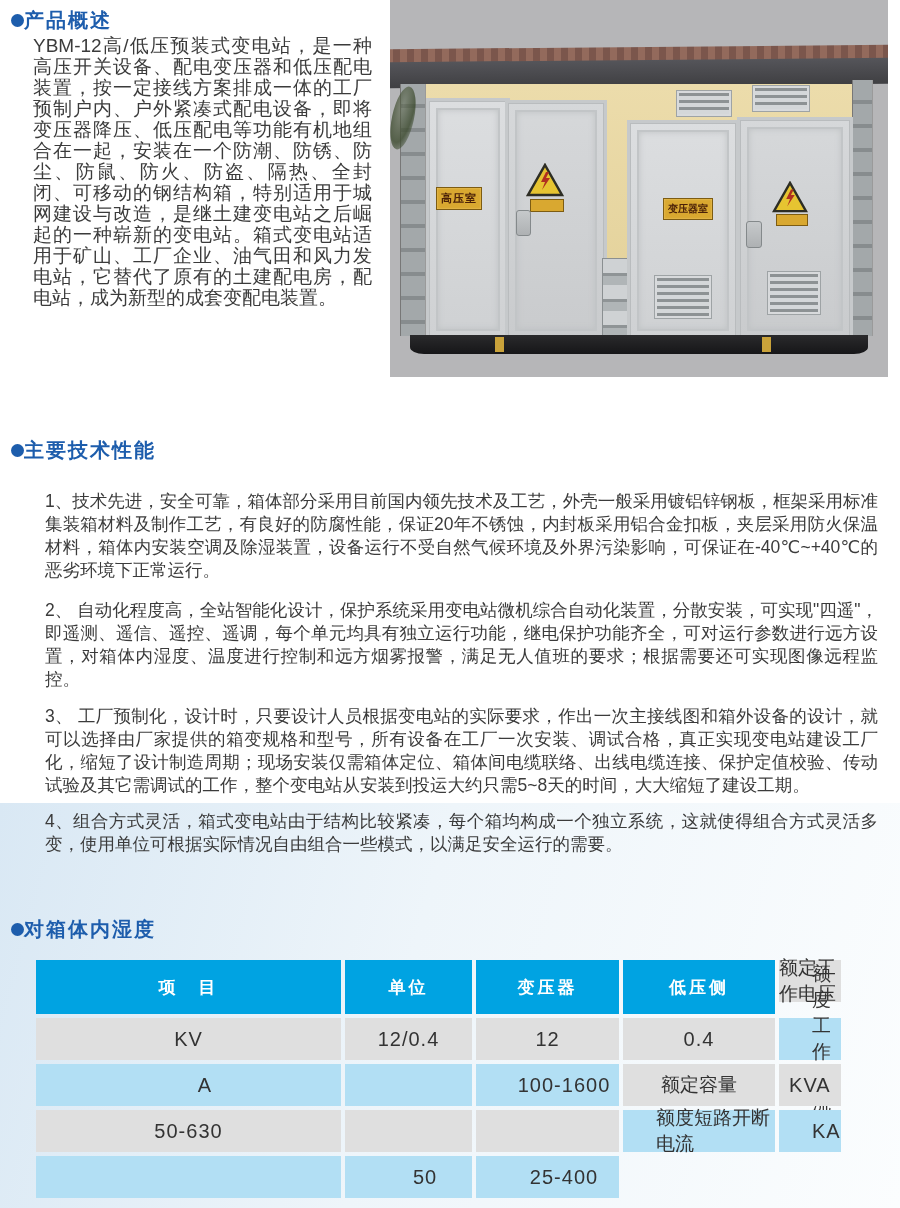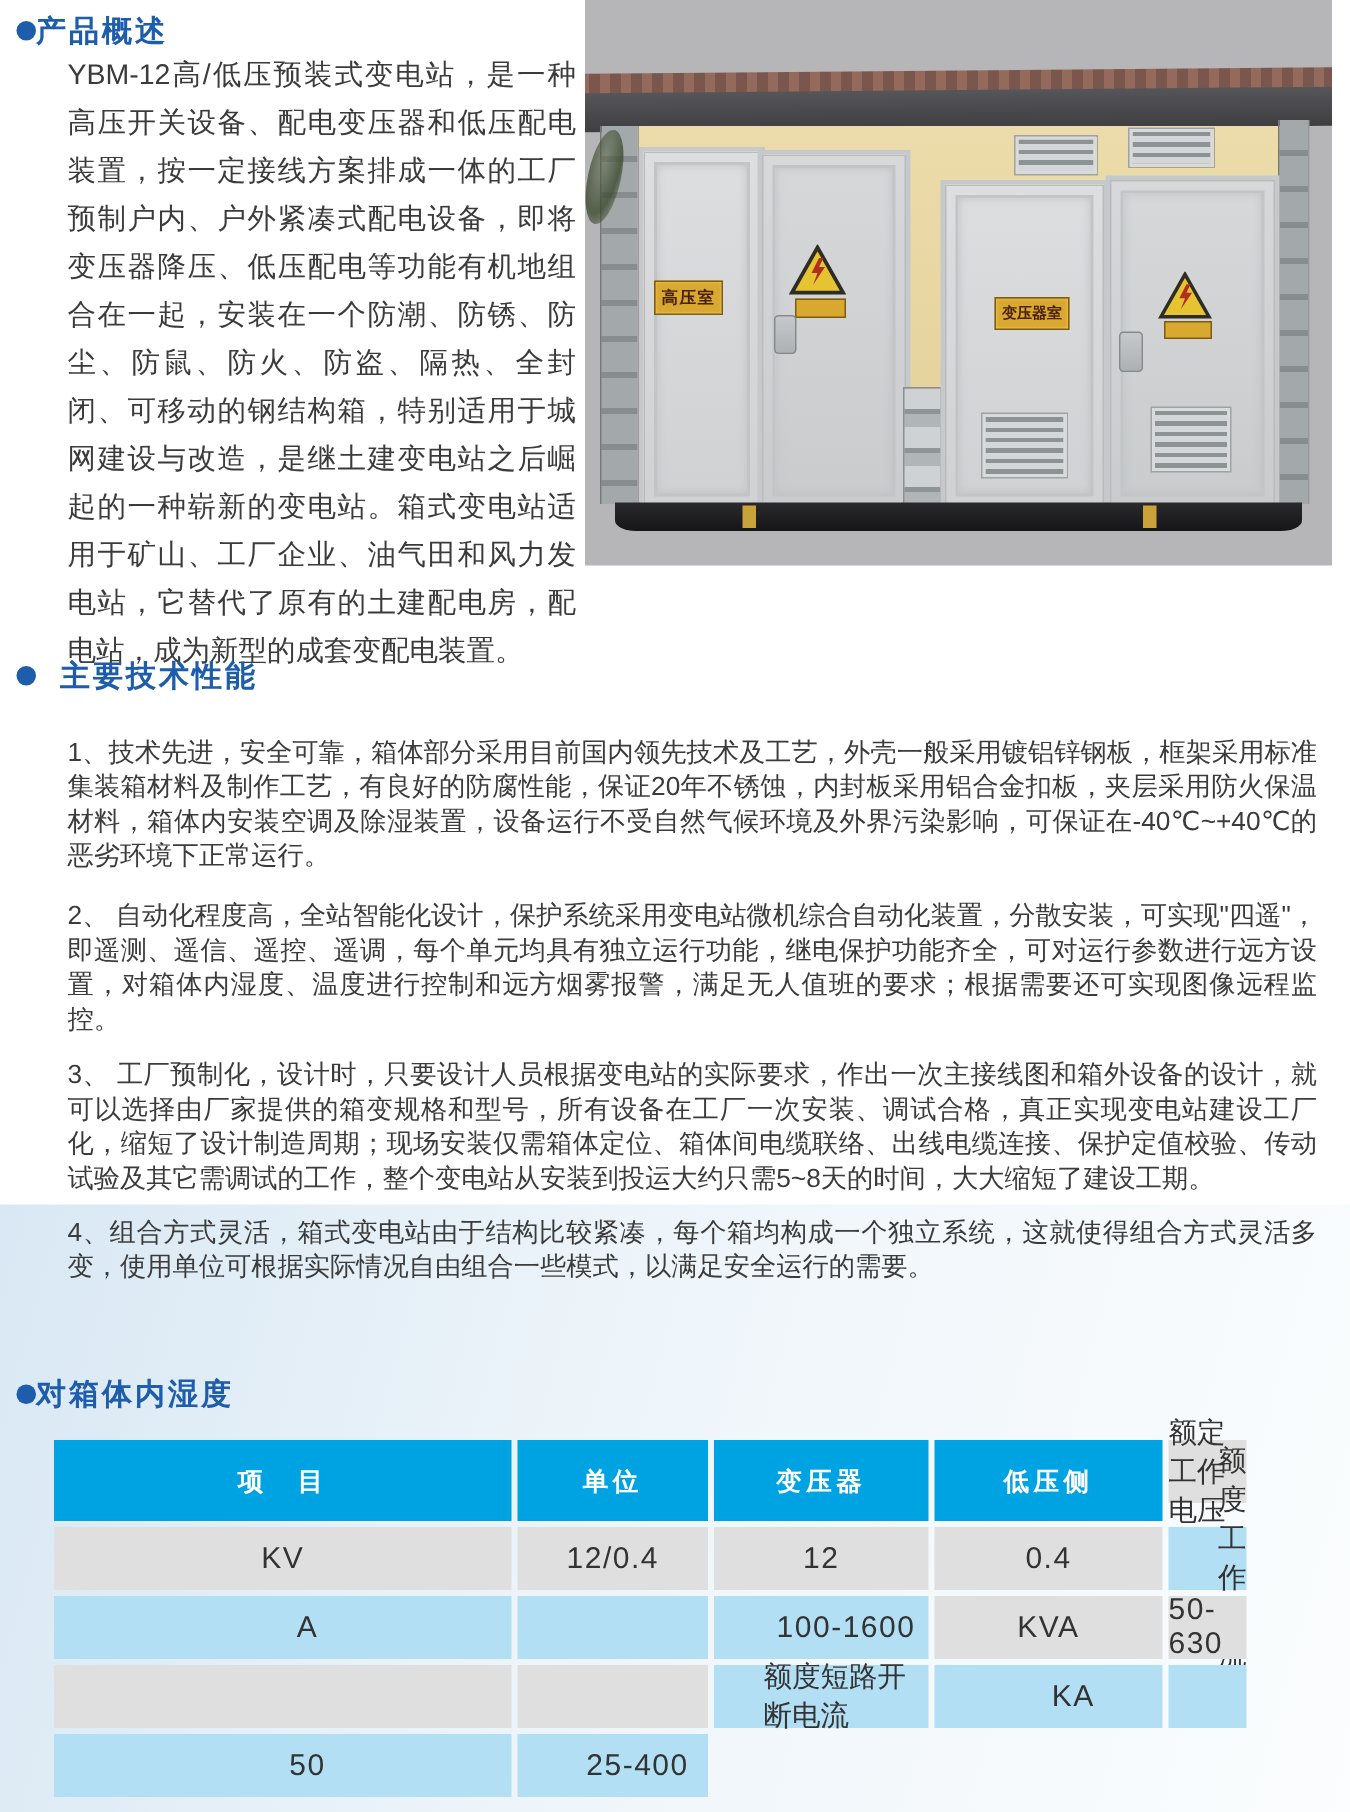--- a/index.html
+++ b/index.html
@@ -8,27 +8,27 @@
     background:#ffffff;
     font-family:"Liberation Sans","DejaVu Sans",sans-serif;
     color:#3e3e3e;
   }
   
   .sec-header{position:absolute;left:0;display:flex;align-items:center;}
   .bullet{width:13px;height:13px;border-radius:50%;background:#1d5dac;margin-left:11px;flex:0 0 auto;}
   .sec-title{font-size:20px;font-weight:bold;color:#1d5dac;letter-spacing:2px;}
   
   #overview-text{
-    position:absolute;left:45px;top:35px;width:339px;
-    font-size:19px;line-height:32px;text-align:justify;color:#3b3b3b;
+    position:absolute;left:33px;top:35px;width:339px;
+    font-size:19px;line-height:21px;text-align:justify;color:#3b3b3b;
   }
   
   .para{width:833px;margin:0 0 0 45px;font-size:17.5px;line-height:23px;text-align:justify;color:#3b3b3b;}
   #sec-performance{position:absolute;top:437px;left:0;width:900px;}
-  #sec-performance .sec-header{position:relative;gap:16px;}
+  #sec-performance .sec-header{position:relative;}
   #perf-p1{margin-top:26px;}
   #perf-p2{margin-top:17px;}
   #perf-p3{margin-top:14px;}
   
   #band{
     position:absolute;left:0;top:803px;width:900px;height:405px;
     background:linear-gradient(105deg,#d9e8f4 0%,#eef5fa 45%,#fbfdfe 100%);
   }
   #perf-p4{padding-top:7px;}
   
@@ -191,20 +191,21 @@
   <div class="cell td num row-gray">KV</div>
   <div class="cell td num row-gray">12/0.4</div>
   <div class="cell td num row-gray">12</div>
   <div class="cell td num row-gray">0.4</div>
 
   <div class="cell td row-blue">额度工作电流</div>
   <div class="cell td num row-blue">A</div>
   <div class="cell td num row-blue"></div>
   <div class="cell td num row-blue">100-1600</div>
 
+  <div class="cell td row-gray">额定容量</div>
   <div class="cell td num row-gray">KVA</div>
   <div class="cell td num row-gray">50-630</div>
   <div class="cell td num row-gray"></div>
   <div class="cell td num row-gray"></div>
 
   <div class="cell td row-blue">额度短路开断电流</div>
   <div class="cell td num row-blue">KA</div>
   <div class="cell td num row-blue"></div>
   <div class="cell td num row-blue">50</div>
   <div class="cell td num row-blue">25-400</div>

